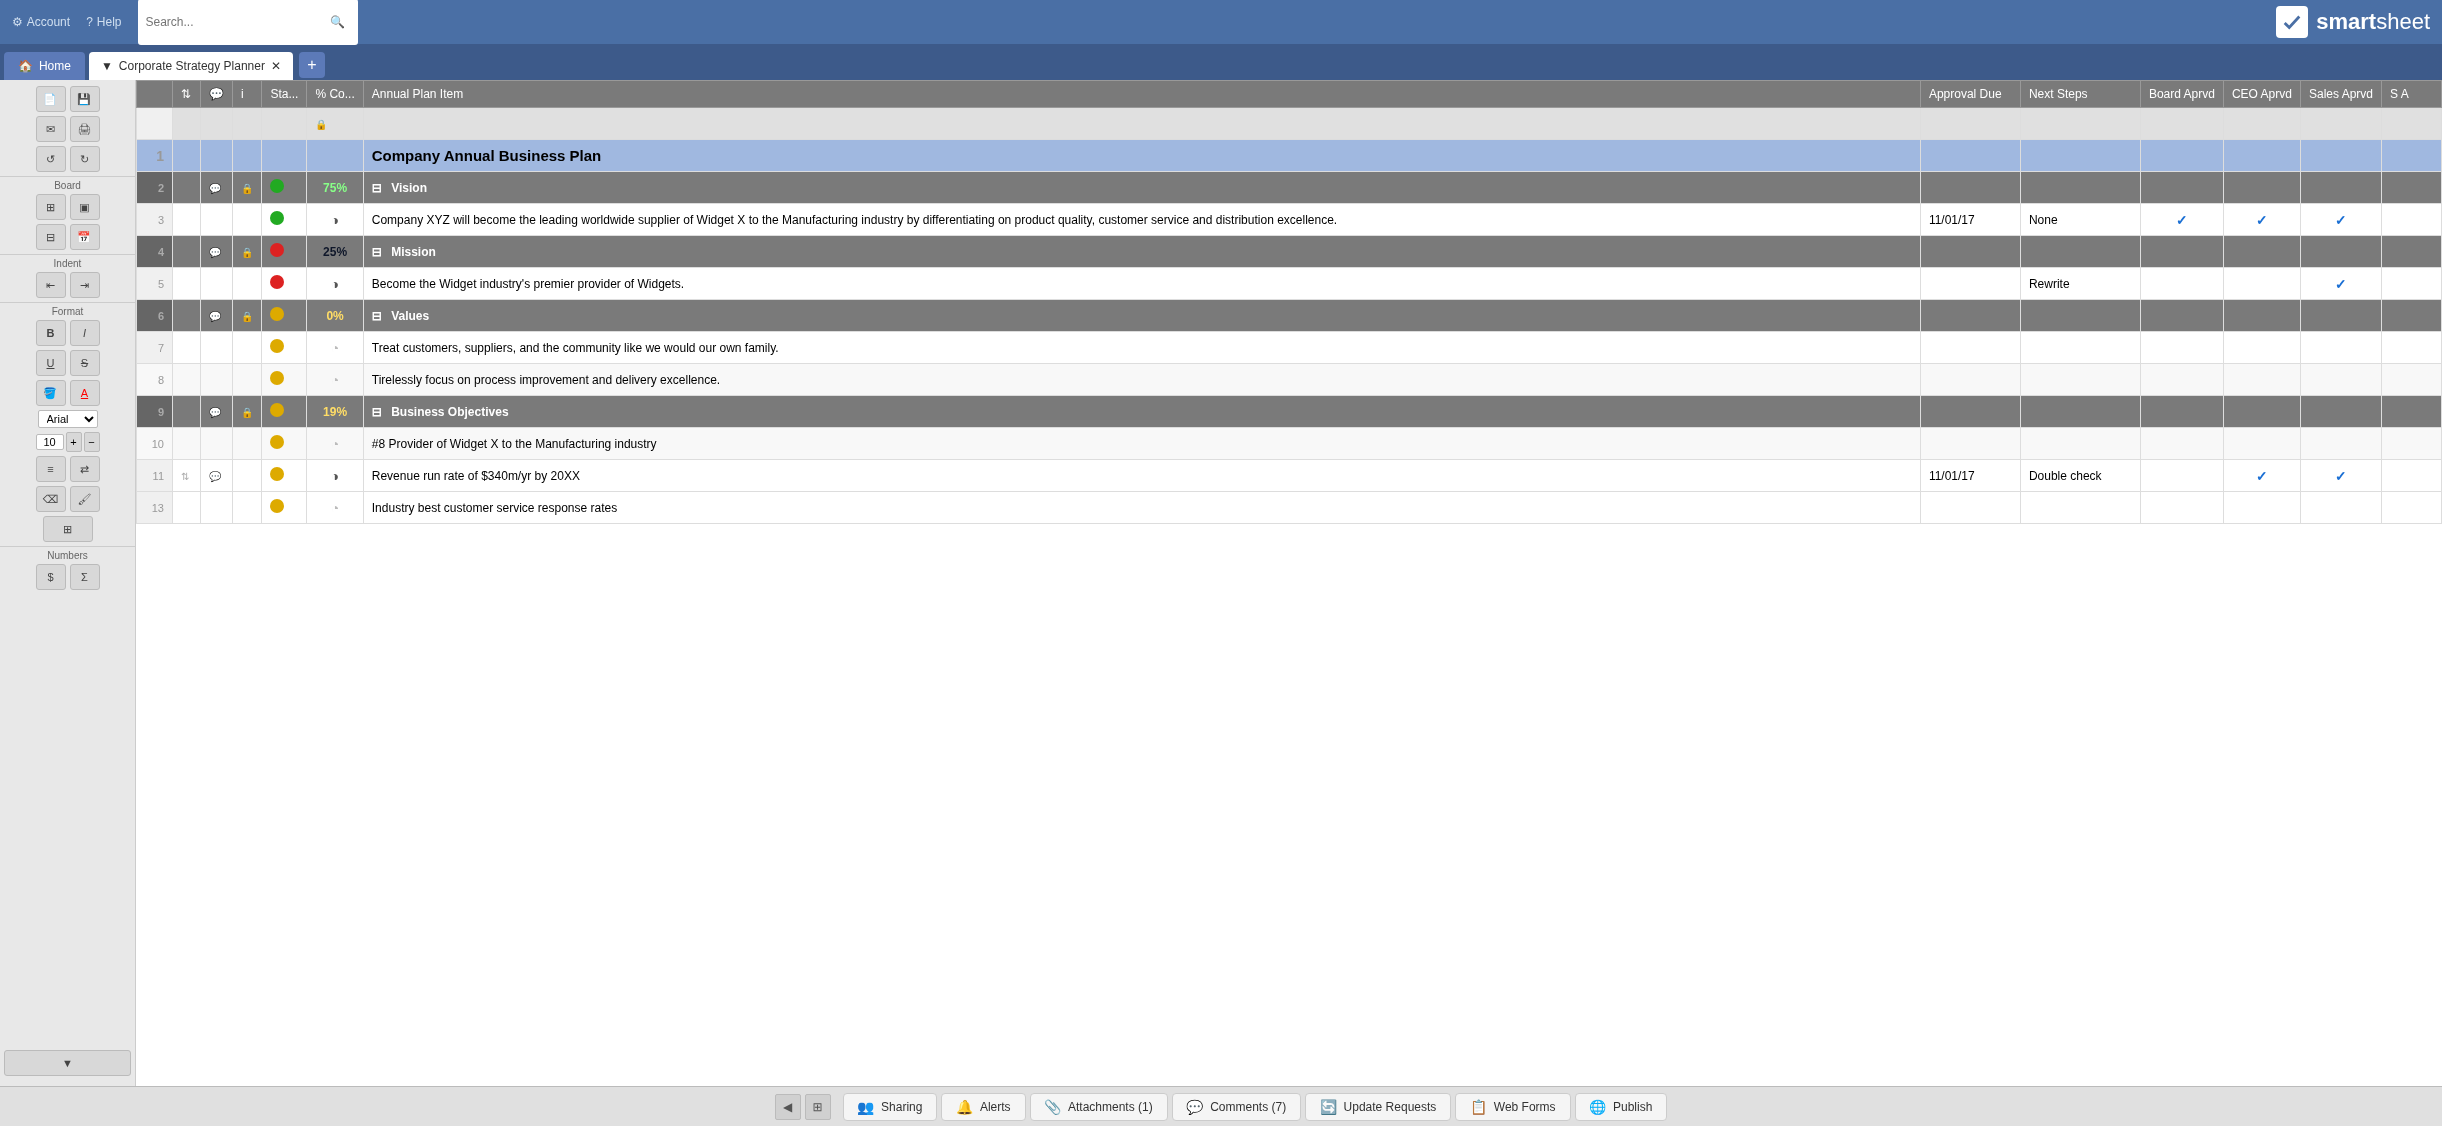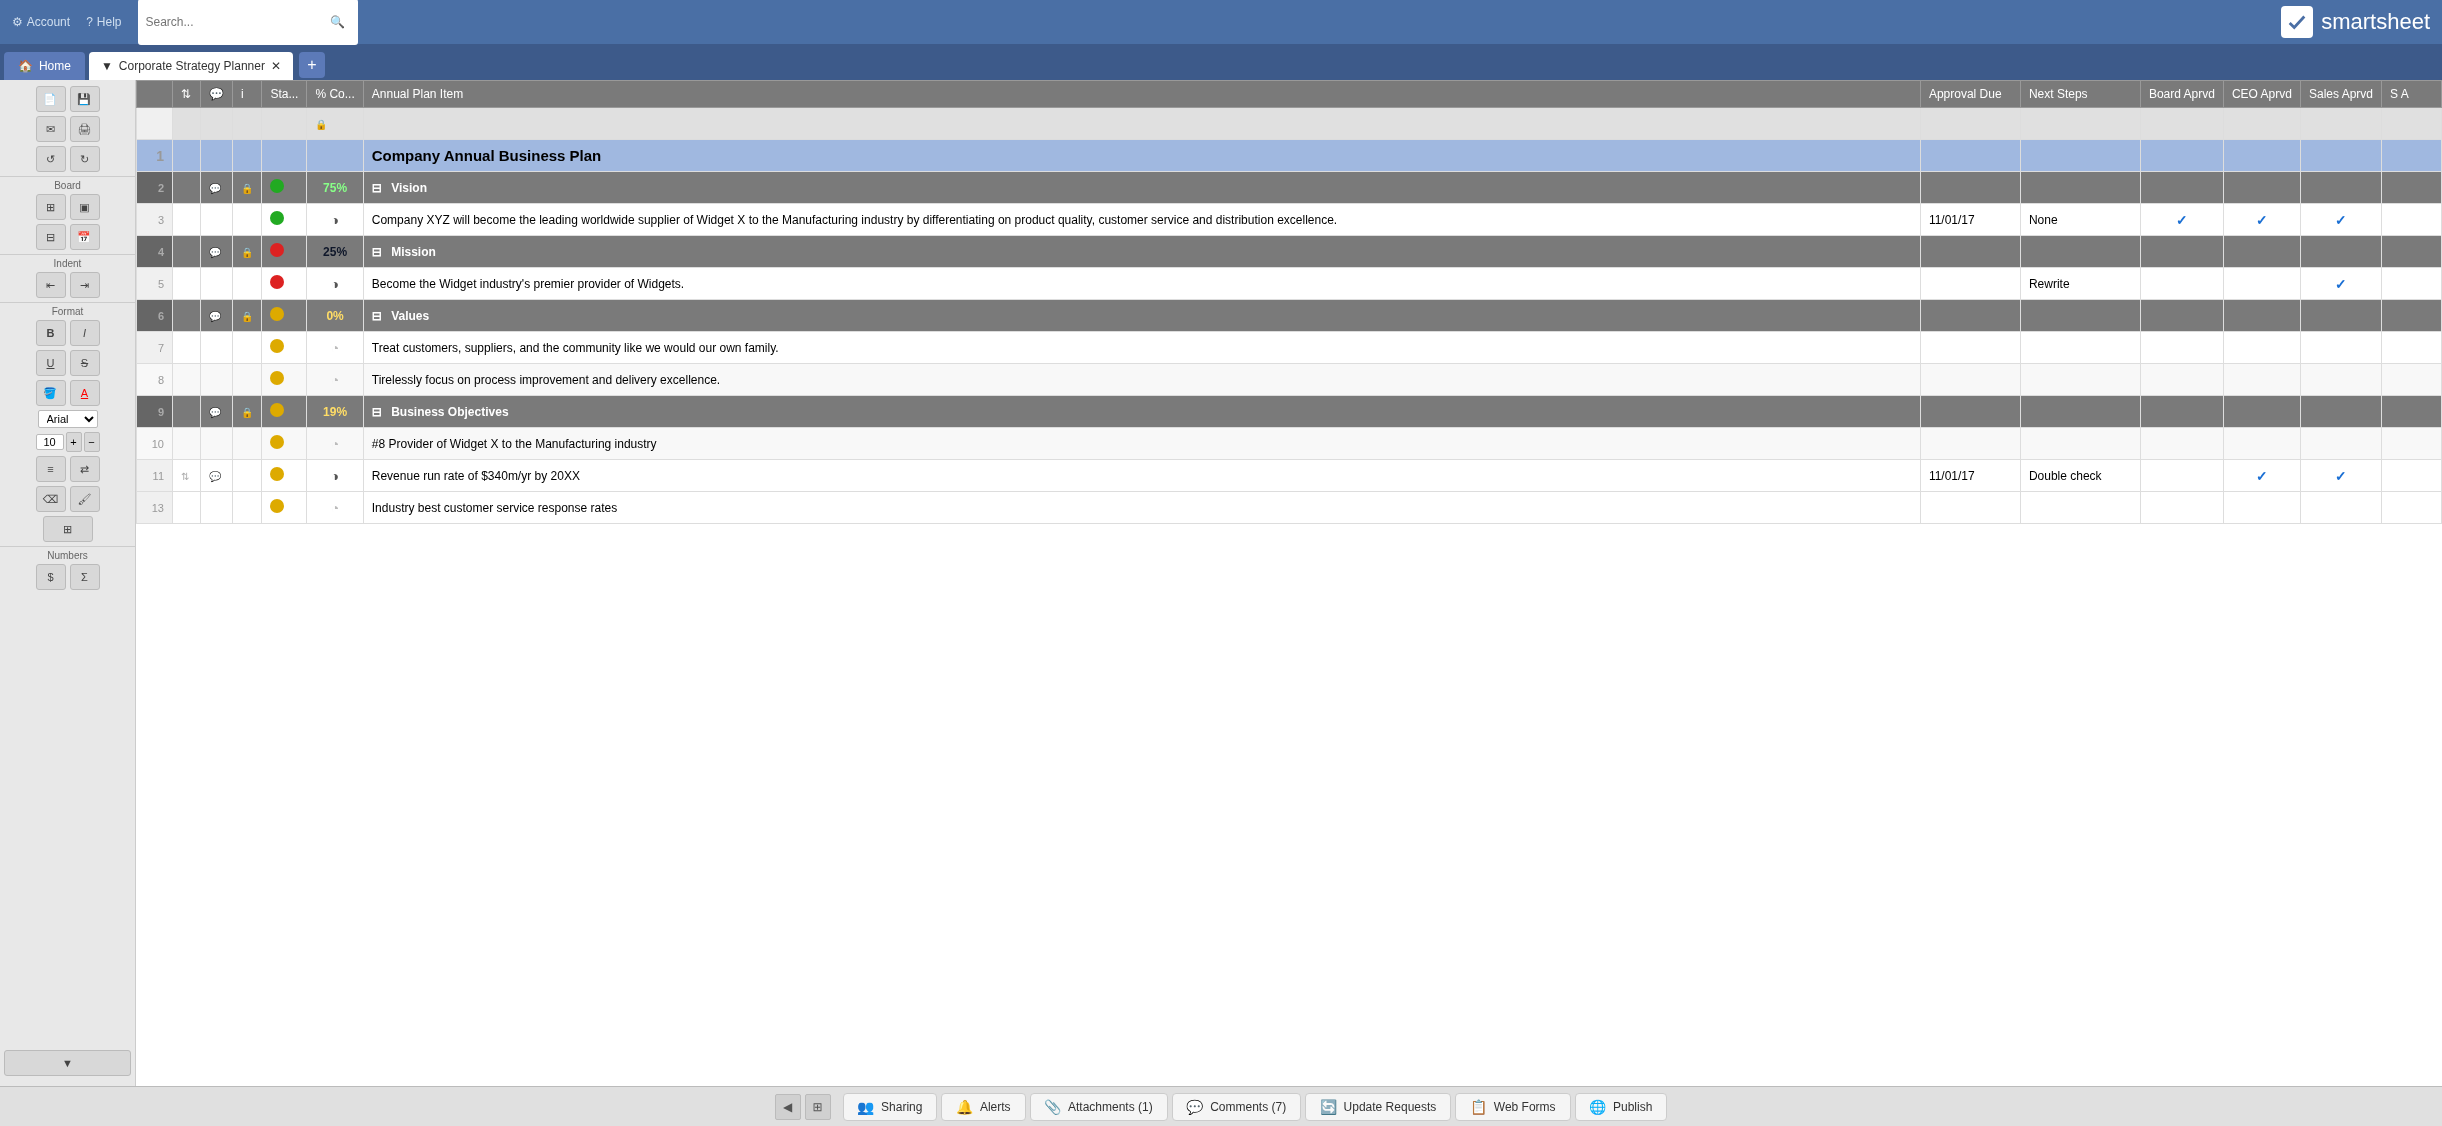--- a/index.html
+++ b/index.html
@@ -27,21 +27,21 @@
     #search-bar input {
       border: none; outline: none; font-size: 12px; width: 185px; color: #888;
     }
     #search-bar .search-btn { color: #666; cursor: pointer; }
     #logo { display: flex; align-items: center; gap: 8px; color: #fff; font-size: 22px; font-weight: 300; }
     #logo .logo-check {
       width: 32px; height: 32px; background: #fff; border-radius: 4px;
       display: flex; align-items: center; justify-content: center;
     }
     #logo .logo-check svg { width: 22px; height: 22px; }
-    #logo .logo-smart { font-weight: 400; }
+    #logo .logo-smart { font-weight: 700; }
     #logo .logo-sheet { font-weight: 300; }
 
     
     #tabbar {
       background: #3d5a8a;
       height: 36px;
       display: flex;
       align-items: flex-end;
       padding: 0 0 0 4px;
     }

